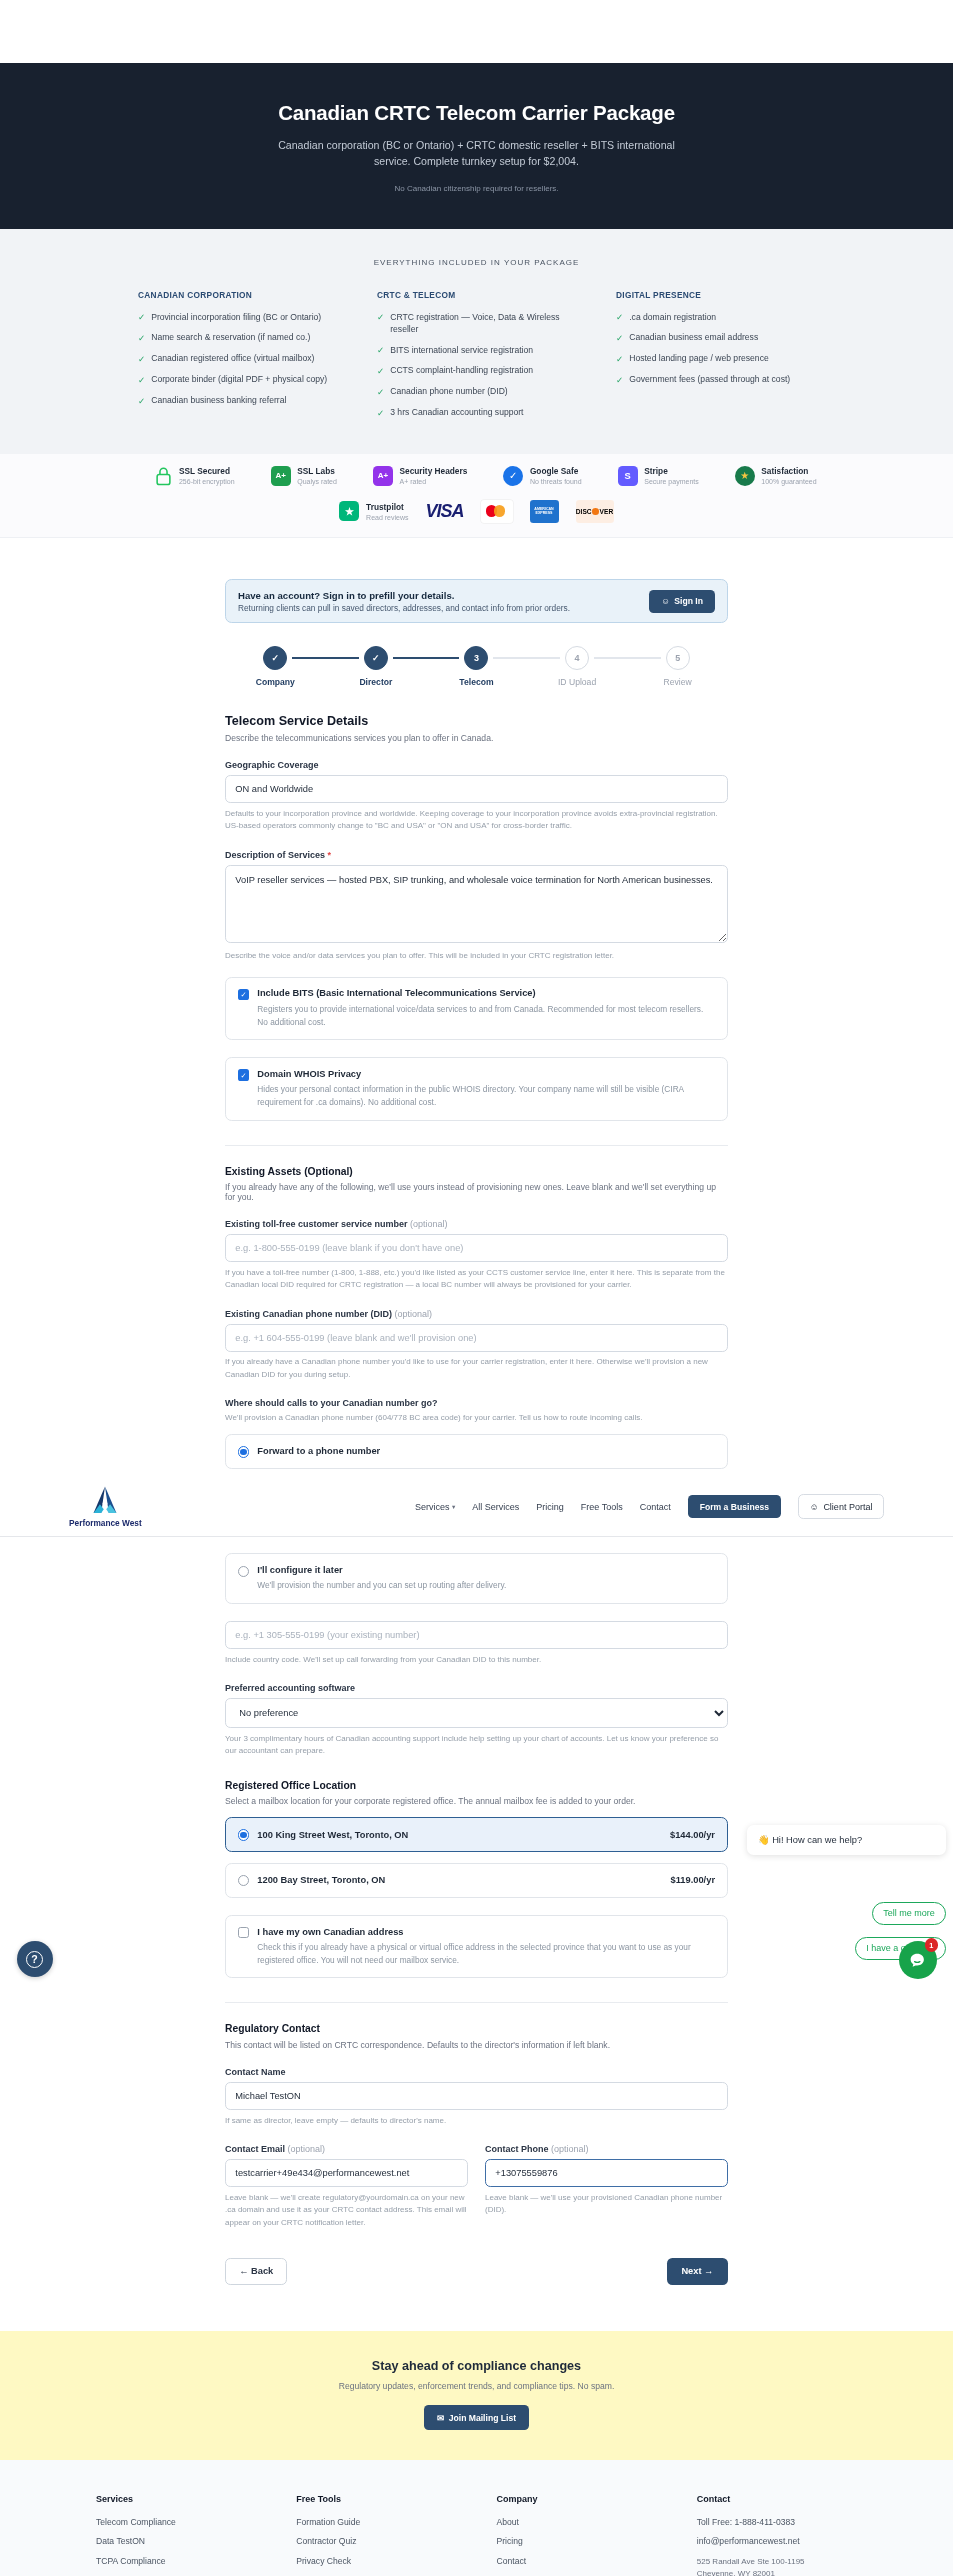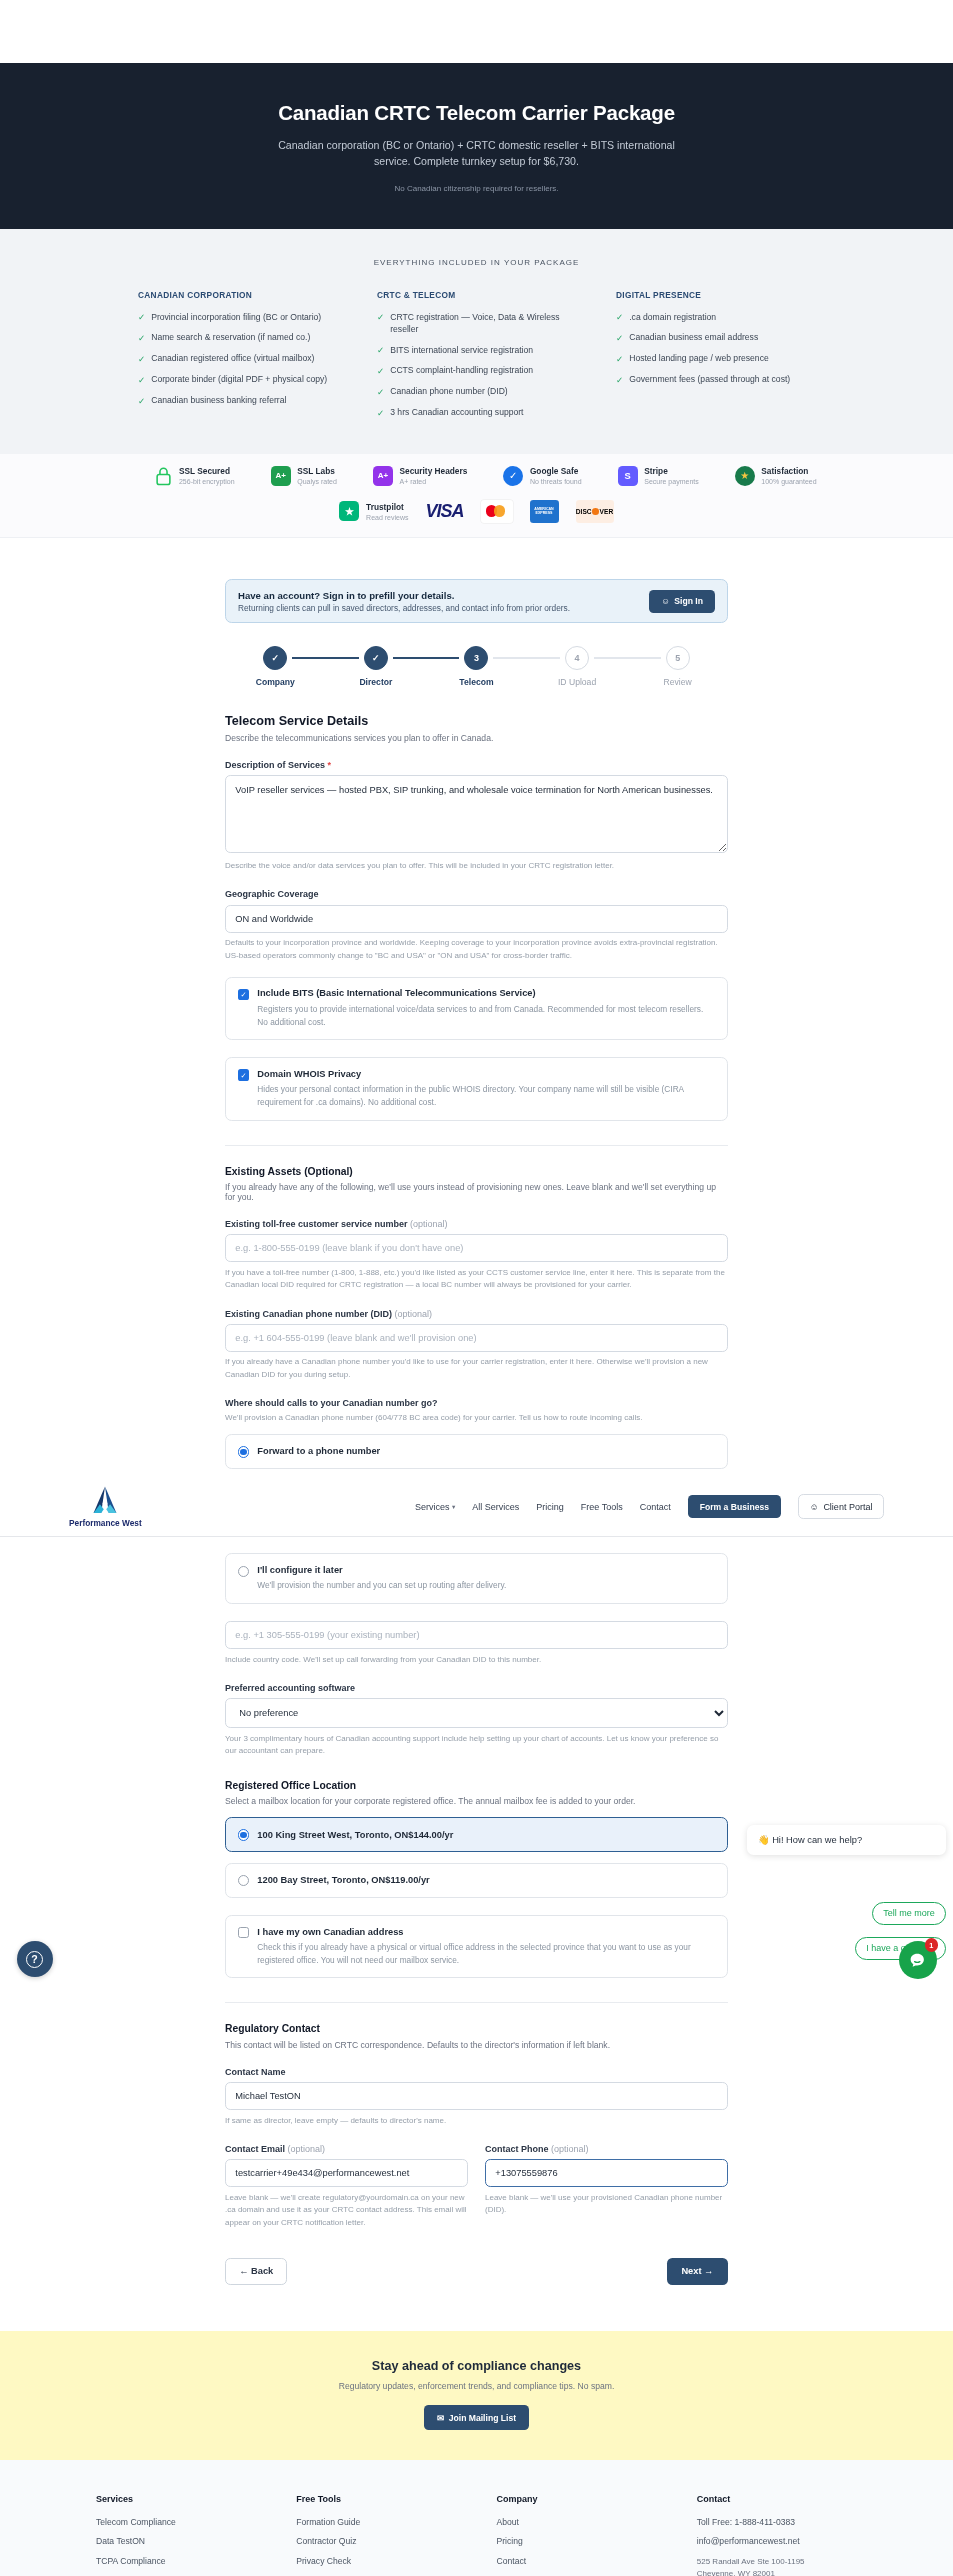--- a/index.html
+++ b/index.html
@@ -88,21 +88,21 @@
   .radio { width:11.3px; height:11.3px; border-radius:50%; flex:0 0 auto; margin-top:0.7px; }
   .radio.on { border:1.3px solid #1d6fe0; background:#fff; position:relative; }
   .radio.on::after { content:''; position:absolute; inset:1.3px; background:#1d6fe0; border-radius:50%; }
   .radio.off { border:1px solid #9aa3af; background:#fff; }
   .card-label { font-size:9.3px; font-weight:700; color:#1f2937; }
   .card-desc { font-size:8.3px; color:#8b95a1; line-height:1.55; margin-top:4.6px; }
 
   .divider { border-top:0.7px solid #e8ebef; margin:24px 0 20px; }
   .section-title { font-size:10.3px; font-weight:700; color:#111827; }
 
-  .office-card { display:flex; align-items:center; }
+  .office-card { display:flex; align-items:center; justify-content:space-between; }
   .office-card.sel { background:#e9f1fa; border:1.3px solid #2e5f93; }
   .office-price { font-size:9.3px; font-weight:700; color:#1f2937; }
 
   .two-col { display:grid; grid-template-columns:1fr 1fr; gap:17px; margin-top:17px; }
   .input-focus { border:1.3px solid #3f6ea6 !important; }
 
   .form-nav { display:flex; justify-content:space-between; margin-top:29px; }
   .btn-outline { background:#fff; border:0.7px solid #cfd6de; border-radius:5.3px; color:#2b3545; font-size:9.3px;
                  font-weight:600; padding:7.3px 13.2px; cursor:pointer; font-family:inherit; }
   .btn-next { background:#2d4d70; color:#fff; border:none; border-radius:5.3px; font-size:9.3px; font-weight:700;
@@ -148,21 +148,21 @@
               background:#2d4d70; color:#fff; display:flex; align-items:center; justify-content:center;
               font-size:14.6px; cursor:pointer; box-shadow:0 1.3px 5.3px rgba(0,0,0,0.2); }
 </style>
 </head>
 <body>
 
 <div class="top-spacer"></div>
 
 <section class="hero">
   <h1>Canadian CRTC Telecom Carrier Package</h1>
-  <p class="sub">Canadian corporation (BC or Ontario) + CRTC domestic reseller + BITS international service. Complete turnkey setup for $6,730.</p>
+  <p class="sub">Canadian corporation (BC or Ontario) + CRTC domestic reseller + BITS international service. Complete turnkey setup for $2,004.</p>
   <p class="note">No Canadian citizenship required for resellers.</p>
 </section>
 
 <section class="included">
   <div class="included-head">EVERYTHING INCLUDED IN YOUR PACKAGE</div>
   <div class="included-cols">
     <div class="inc-col">
       <h3>CANADIAN CORPORATION</h3>
       <div class="inc-item">
           <span class="inc-check">✓</span>
@@ -334,31 +334,31 @@
       <div class="step">
         <div class="step-circle">5</div>
         <div class="step-label">Review</div>
       </div>
     </div>
 
     <h2 class="form-title">Telecom Service Details</h2>
     <p class="form-sub">Describe the telecommunications services you plan to offer in Canada.</p>
 
     <div class="field">
+      <label class="field-label">Geographic Coverage</label>
+      <input class="text-input" value="ON and Worldwide" style="">
+      <p class="help">Defaults to your incorporation province and worldwide. Keeping coverage to your incorporation province avoids extra-provincial registration. US-based operators commonly change to "BC and USA" or "ON and USA" for cross-border traffic.</p>
+    </div>
+
+    <div class="field">
       <label class="field-label">
         <span>Description of Services</span> <span class="req">*</span>
       </label>
       <textarea class="textarea" style="">VoIP reseller services — hosted PBX, SIP trunking, and wholesale voice termination for North American businesses.</textarea>
       <p class="help">Describe the voice and/or data services you plan to offer. This will be included in your CRTC registration letter.</p>
-    </div>
-
-    <div class="field">
-      <label class="field-label">Geographic Coverage</label>
-      <input class="text-input" value="ON and Worldwide" style="">
-      <p class="help">Defaults to your incorporation province and worldwide. Keeping coverage to your incorporation province avoids extra-provincial registration. US-based operators commonly change to "BC and USA" or "ON and USA" for cross-border traffic.</p>
     </div>
 
     <div class="card">
       <div class="card-row">
         <span class="cb on">✓</span>
         <div>
           <div class="card-label">Include BITS (Basic International Telecommunications Service)</div>
           <div class="card-desc">Registers you to provide international voice/data services to and from Canada. Recommended for most telecom resellers. No additional cost.</div>
         </div>
       </div>

